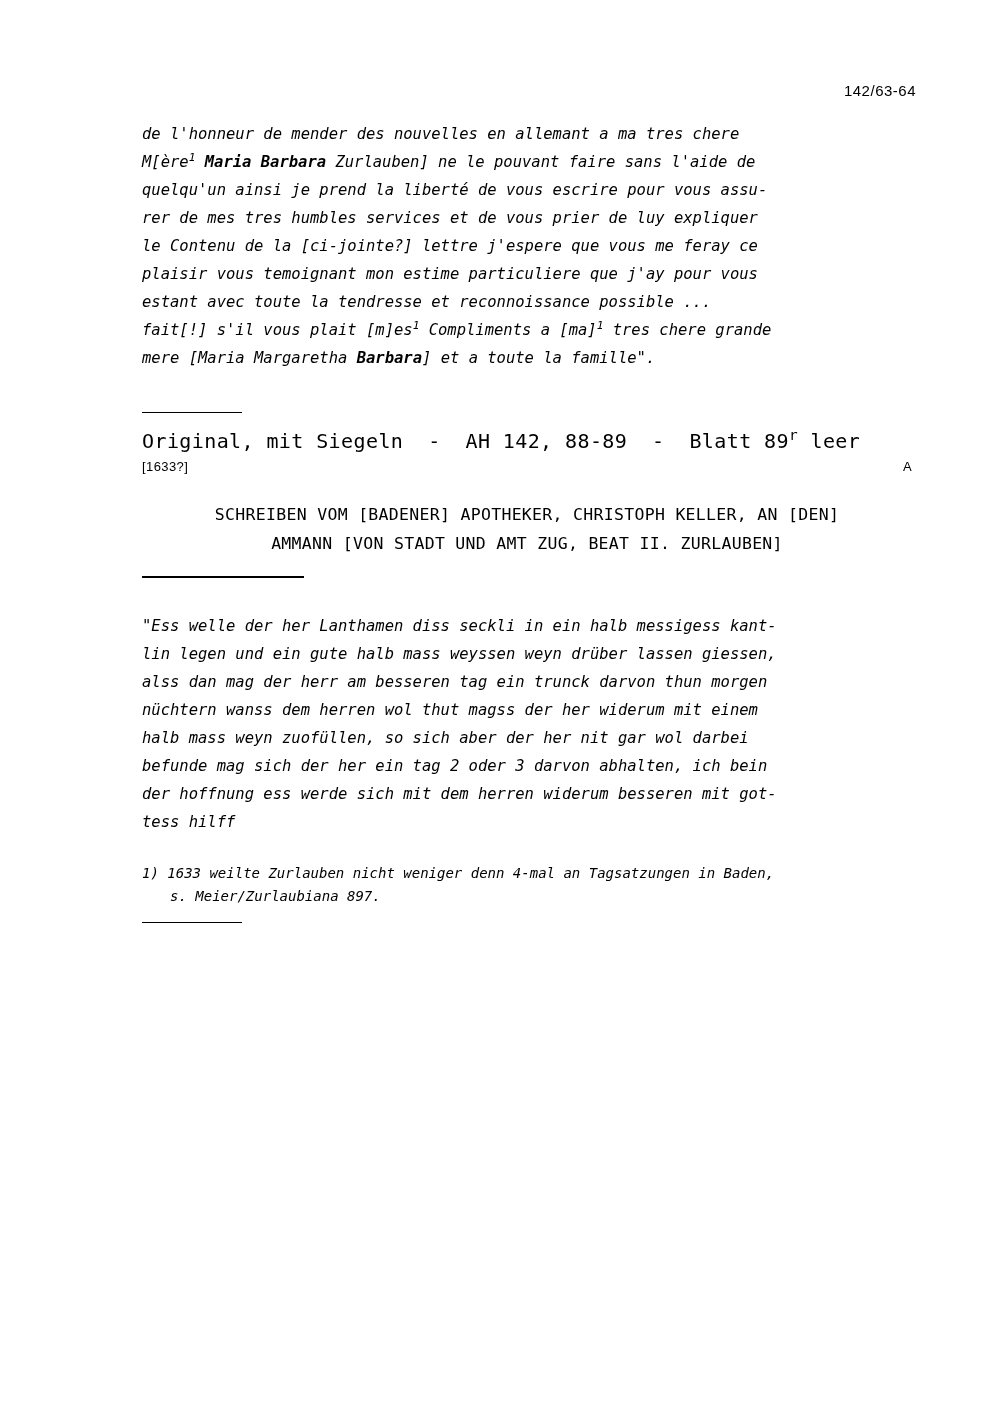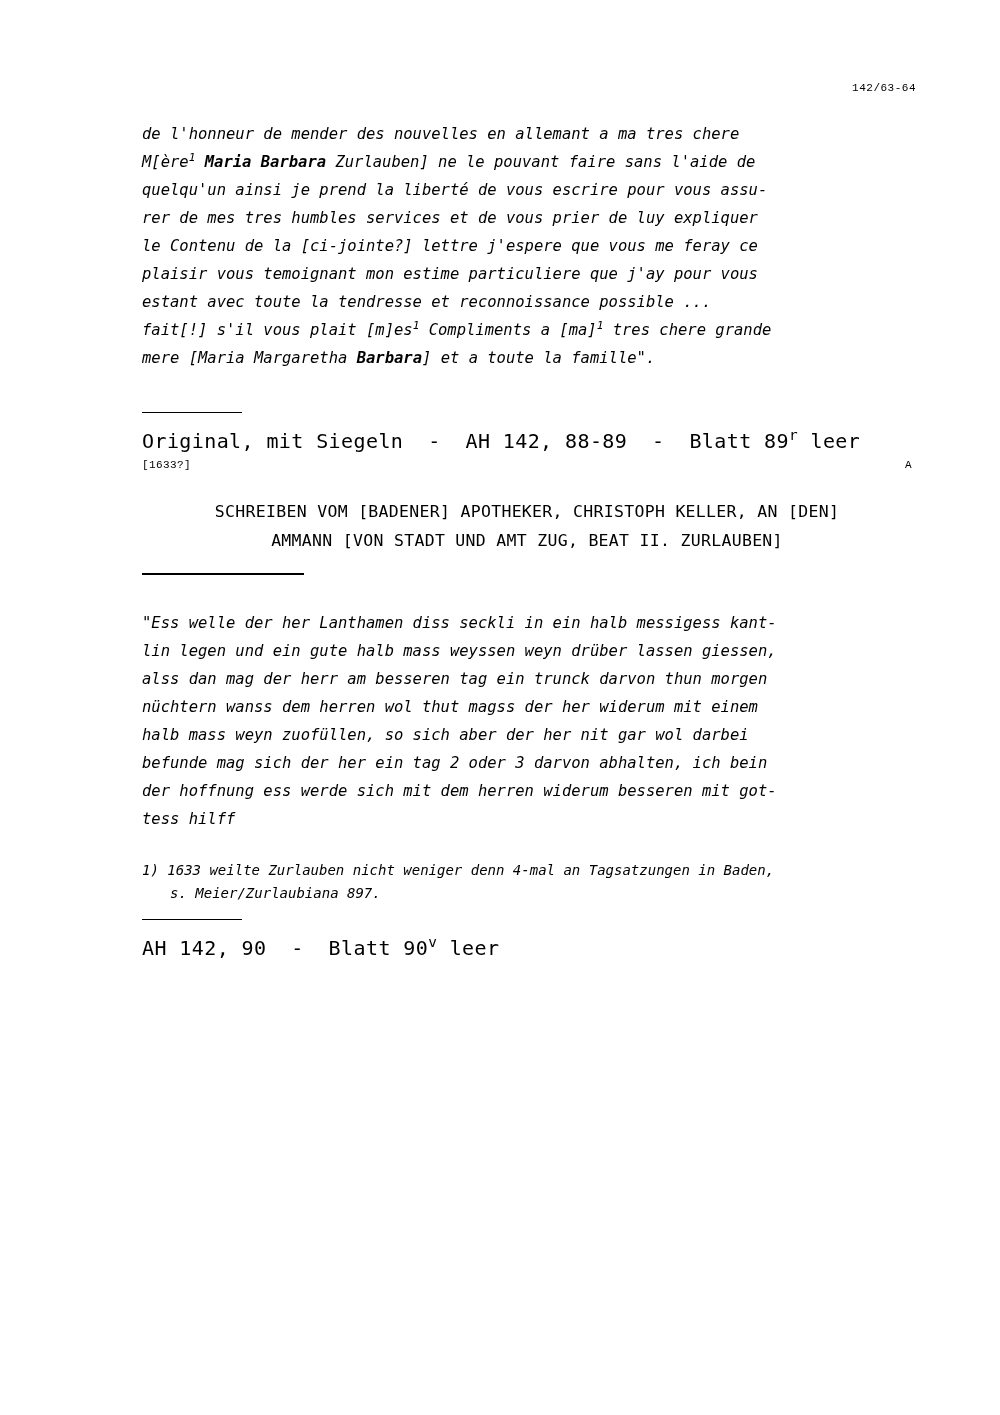--- a/index.html
+++ b/index.html
@@ -17,22 +17,22 @@
   .page {
     position: relative;
     width: 1000px;
     height: 1415px;
     box-sizing: border-box;
   }
   .page-header {
     position: absolute;
     top: 82px;
     right: 84px;
-    font-family: Liberation Mono, monospace;
-    font-size: 11px;
+    font-family: Liberation Sans, sans-serif;
+    font-size: 15px;
     letter-spacing: 0.5px;
   }
   .body-col {
     position: absolute;
     left: 142px;
     top: 120px;
     width: 770px;
   }
   .para {
     font-family: "DejaVu Sans Mono", monospace;
@@ -82,22 +82,22 @@
     text-align: center;
     font-family: "DejaVu Sans", sans-serif;
     font-size: 23px;
     margin-top: 48px;
     margin-bottom: 14px;
     padding-right: 240px;
   }
   .meta-row {
     display: flex;
     justify-content: space-between;
-    font-family: Liberation Mono, monospace;
-    font-size: 11px;
+    font-family: Liberation Sans, sans-serif;
+    font-size: 13px;
     letter-spacing: 0.4px;
     margin-top: 4px;
     gap: 33px;
   }
   .title {
     text-align: center;
     font-family: "DejaVu Sans Mono", monospace;
     font-size: 16.5px;
     line-height: 29px;
     letter-spacing: 0.3px;
@@ -161,16 +161,15 @@
 tess hilff</div>
 
 
     <div class="spacer-md"></div>
 
     <div class="footnote"><span>1) 1633 weilte Zurlauben nicht weniger denn 4-mal an Tagsatzungen in Baden,</span>
 <span class="footnote-indent">s. Meier/Zurlaubiana 897.</span></div>
 
     <hr class="rule">
 
-    <div class="plain"><span>AH 142, 90  -  Blatt 90</span><sup>v</sup><span> leer</span></div>
 
   </div>
 </div>
 
 </body></html>

